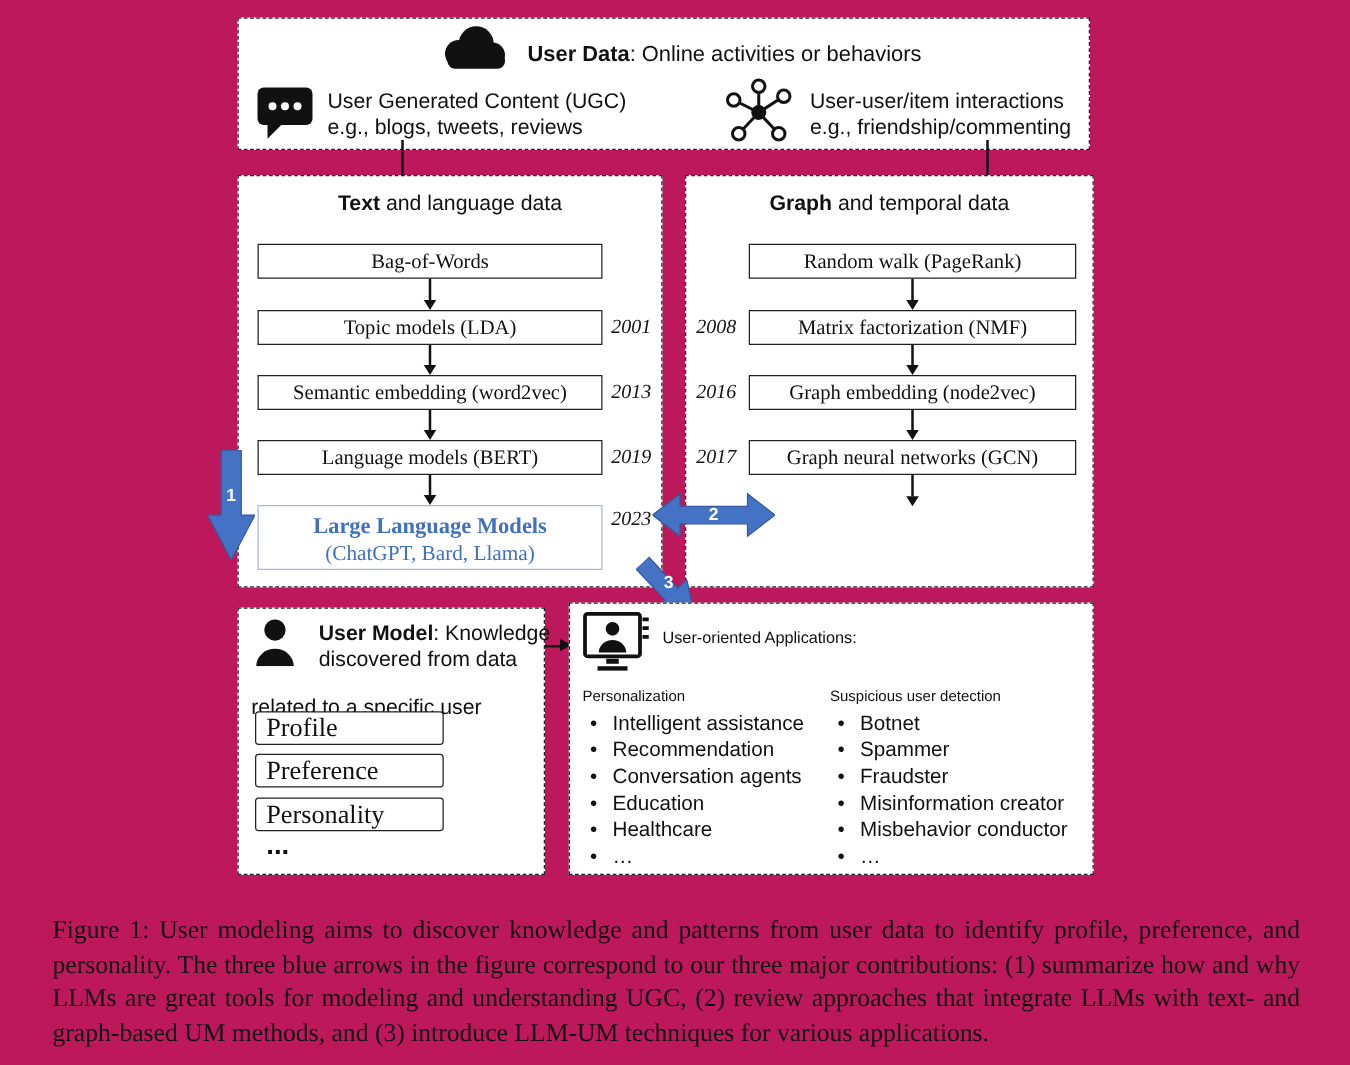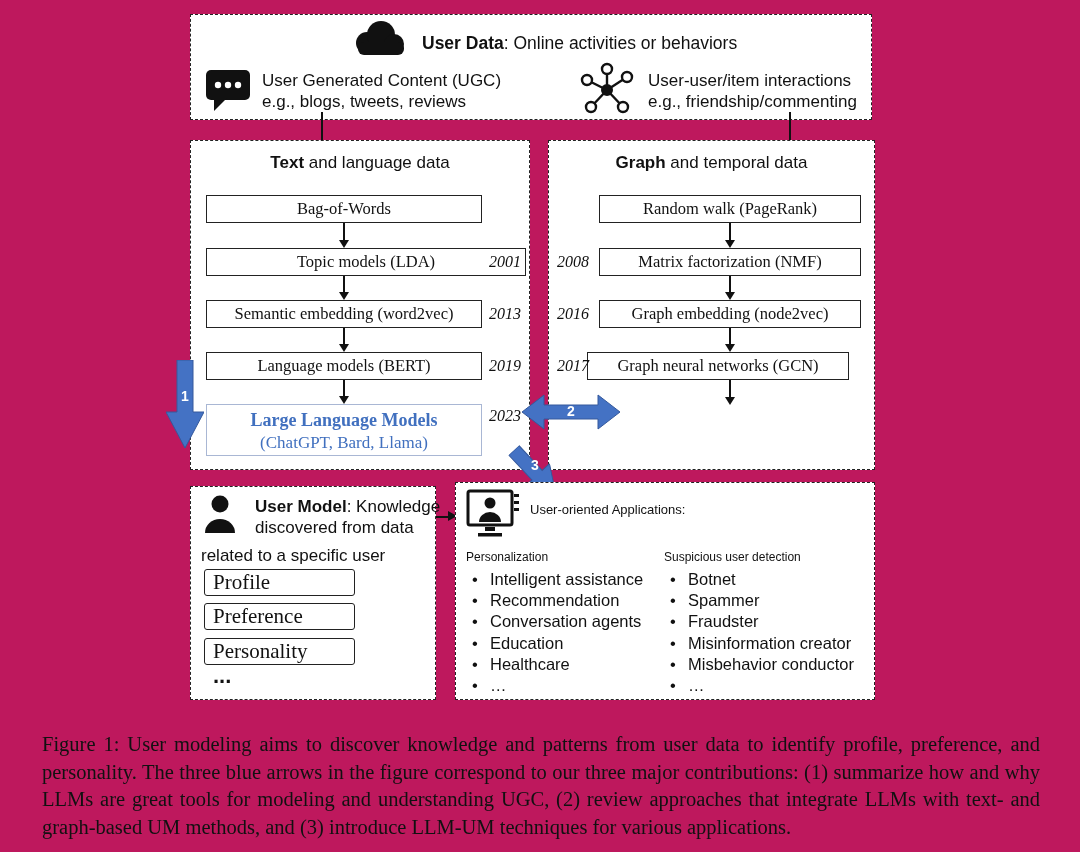--- a/index.html
+++ b/index.html
@@ -109,21 +109,21 @@
 
   <div class="vline" style="left:321px; top:112px; height:28px;"></div>
   <div class="vline" style="left:789px; top:112px; height:28px;"></div>
 
   <div class="panel" style="left:190px; top:140px; width:340px; height:330px;">
     <div class="branch-title">
       <span class="b">Text</span><span> and language data</span>
     </div>
 
     <div class="node" style="left:15px; top:54px; width:276px;">Bag-of-Words</div>
-    <div class="node" style="left:15px; top:107px; width:320px;">Topic models (LDA)</div>
+    <div class="node" style="left:15px; top:107px; width:276px;">Topic models (LDA)</div>
     <div class="node" style="left:15px; top:159px; width:276px;">Semantic embedding (word2vec)</div>
     <div class="node" style="left:15px; top:211px; width:276px;">Language models (BERT)</div>
 
     <div class="llm-box" style="left:15px; top:263px; width:276px; height:52px;">
       <div class="l1">Large Language Models</div>
       <div class="l2">(ChatGPT, Bard, Llama)</div>
     </div>
 
     <div class="year" style="left:298px; top:107px;">2001</div>
     <div class="year" style="left:298px; top:159px;">2013</div>
@@ -141,21 +141,21 @@
   </div>
 
   <div class="panel" style="left:548px; top:140px; width:327px; height:330px;">
     <div class="branch-title">
       <span class="b">Graph</span><span> and temporal data</span>
     </div>
 
     <div class="node" style="left:50px; top:54px; width:262px;">Random walk (PageRank)</div>
     <div class="node" style="left:50px; top:107px; width:262px;">Matrix factorization (NMF)</div>
     <div class="node" style="left:50px; top:159px; width:262px;">Graph embedding (node2vec)</div>
-    <div class="node" style="left:38px; top:211px; width:262px;">Graph neural networks (GCN)</div>
+    <div class="node" style="left:50px; top:211px; width:262px;">Graph neural networks (GCN)</div>
 
     <div class="year" style="left:8px; top:107px;">2008</div>
     <div class="year" style="left:8px; top:159px;">2016</div>
     <div class="year" style="left:8px; top:211px;">2017</div>
 
     <div class="vline" style="left:180px; top:82px; height:18px;"></div>
     <div class="ahead-down" style="left:176px; top:99px;"></div>
     <div class="vline" style="left:180px; top:135px; height:16px;"></div>
     <div class="ahead-down" style="left:176px; top:151px;"></div>
     <div class="vline" style="left:180px; top:187px; height:16px;"></div>
@@ -189,21 +189,21 @@
     <span style="position:absolute; left:12px; top:8px;">
       <svg width="34" height="38" viewBox="0 0 34 38">
         <circle cx="17" cy="9" r="8.5" fill="#111"></circle>
         <path d="M2,38 a15,14 0 0 1 30,0 z" fill="#111"></path>
       </svg>
     </span>
     <div class="sans17" style="position:absolute; left:64px; top:9px; width:186px;">
       <div><span class="b">User Model</span><span>: Knowledge</span></div>
       <div>discovered from data</div>
     </div>
-    <div class="sans17" style="position:absolute; left:10px; top:58px;">related to a specific user</div>
+    <div class="sans17" style="position:absolute; left:10px; top:68px;">related to a specific user</div>
 
     <div class="um-box" style="left:13px; top:82px;">Profile</div>
     <div class="um-box" style="left:13px; top:116px;">Preference</div>
     <div class="um-box" style="left:13px; top:151px;">Personality</div>
     <div style="position:absolute; left:22px; top:176px; font-size:22px; font-weight:bold;">...</div>
   </div>
 
   <div class="hline" style="left:436px; top:516px; width:13px;"></div>
   <div class="ahead-right" style="left:448px; top:511px;"></div>
 

